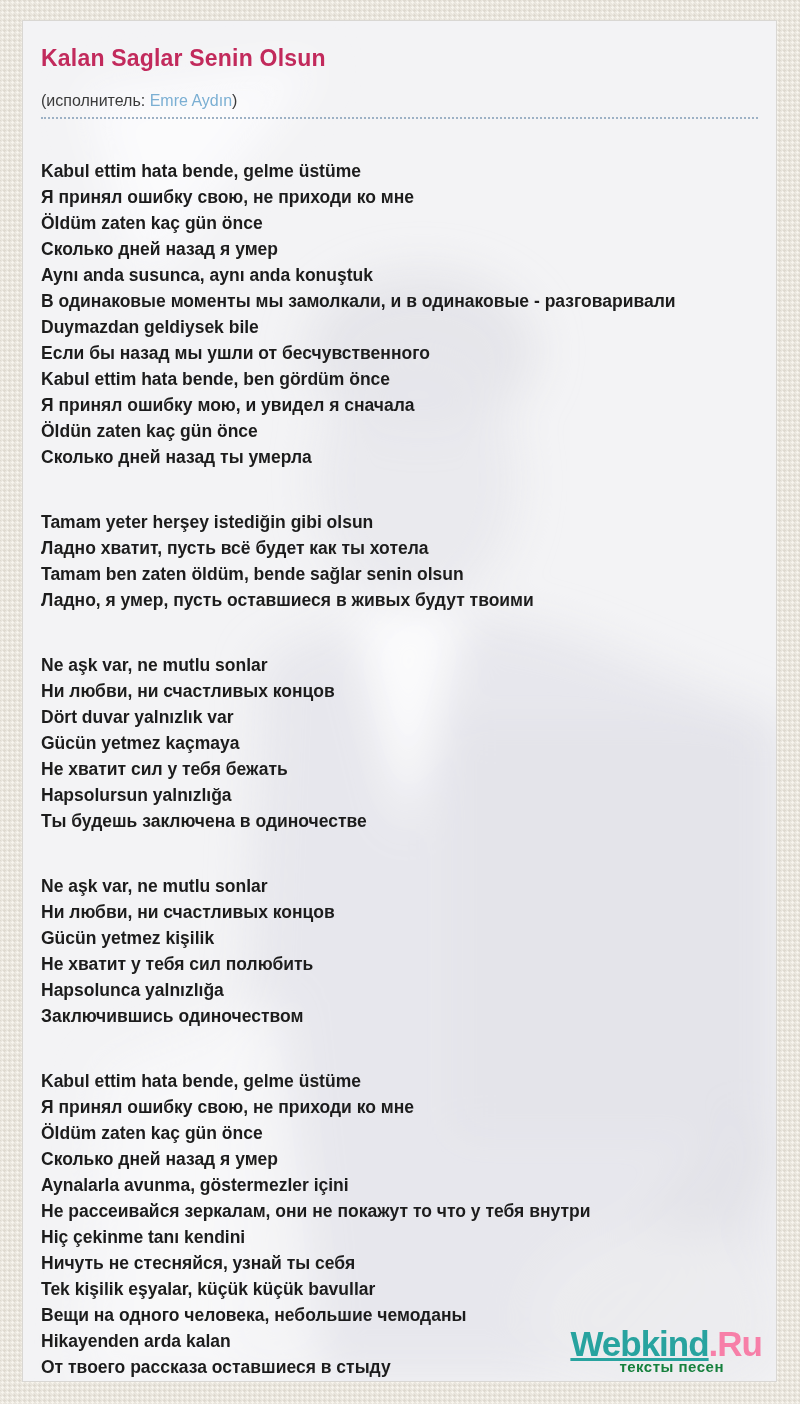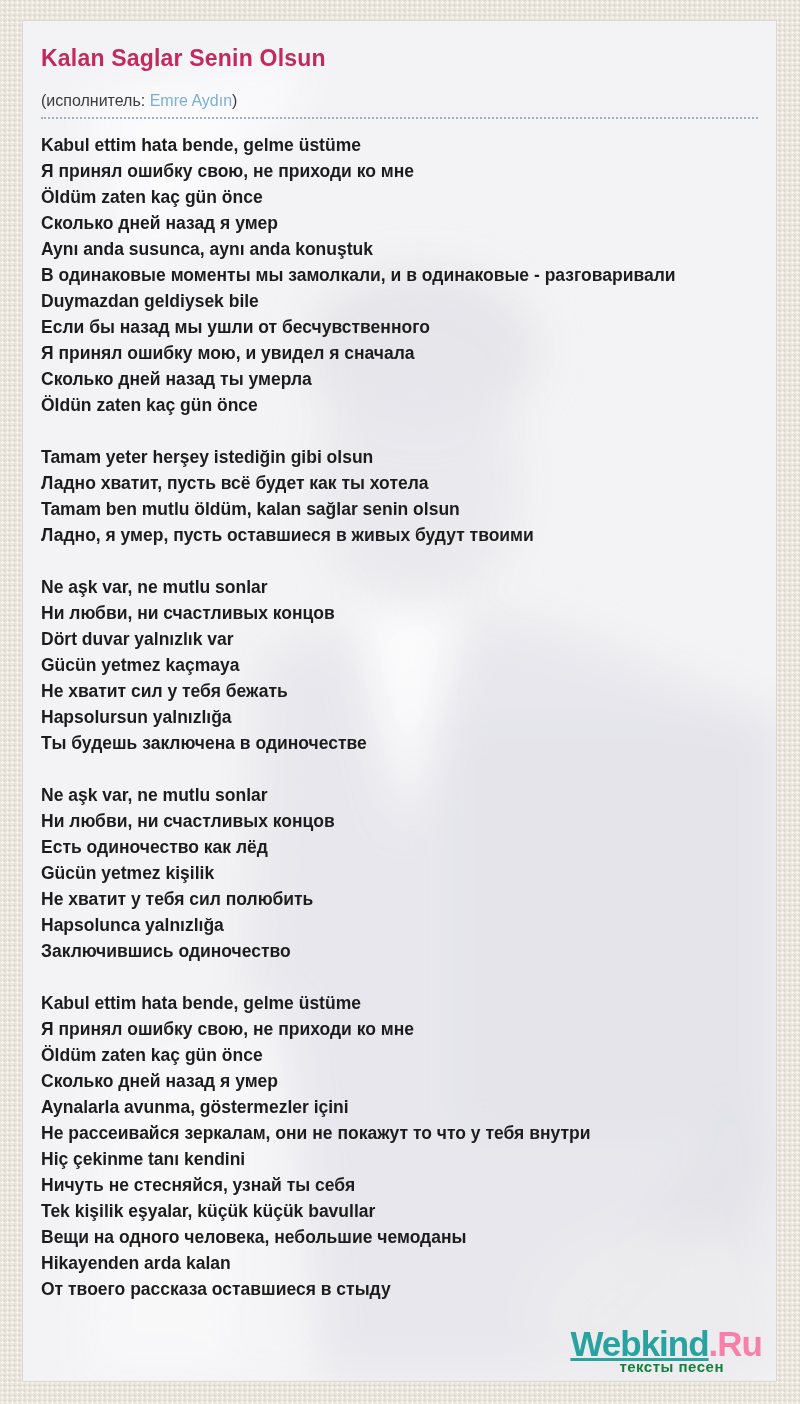--- a/index.html
+++ b/index.html
@@ -45,21 +45,21 @@
   .artist-row {
     margin-top: 20px;
     padding-bottom: 7px;
     border-bottom: 2px dotted #9db1c5;
     font-size: 16px;
     color: #3a3a3a;
   }
   .artist-link { color: #7bafd3; text-decoration: none; cursor: pointer; }
 
   .lyrics { margin-top: 13px; }
-  .stanza { margin-bottom: 26px; }
+  .stanza { margin-bottom: 26px; margin-top: 39px; }
   .line {
     font-size: 17.5px;
     font-weight: bold;
     color: #1c1c1c;
     line-height: 26px;
     white-space: nowrap;
   }
 
   .logo {
     position: absolute;
@@ -119,47 +119,47 @@
     <div class="lyrics">
         <div class="stanza">
           <div class="line">Kabul ettim hata bende, gelme üstüme</div>
           <div class="line">Я принял ошибку свою, не приходи ко мне</div>
           <div class="line">Öldüm zaten kaç gün önce</div>
           <div class="line">Сколько дней назад я умер</div>
           <div class="line">Aynı anda susunca, aynı anda konuştuk</div>
           <div class="line">В одинаковые моменты мы замолкали, и в одинаковые - разговаривали</div>
           <div class="line">Duymazdan geldiysek bile</div>
           <div class="line">Если бы назад мы ушли от бесчувственного</div>
+          <div class="line">Kabul ettim hata bende, ben gördüm önce</div>
           <div class="line">Я принял ошибку мою, и увидел я сначала</div>
+          <div class="line">Öldün zaten kaç gün önce</div>
           <div class="line">Сколько дней назад ты умерла</div>
-          <div class="line">Öldün zaten kaç gün önce</div>
         </div>
         <div class="stanza">
           <div class="line">Tamam yeter herşey istediğin gibi olsun</div>
           <div class="line">Ладно хватит, пусть всё будет как ты хотела</div>
-          <div class="line">Tamam ben mutlu öldüm, kalan sağlar senin olsun</div>
+          <div class="line">Tamam ben zaten öldüm, bende sağlar senin olsun</div>
           <div class="line">Ладно, я умер, пусть оставшиеся в живых будут твоими</div>
         </div>
         <div class="stanza">
           <div class="line">Ne aşk var, ne mutlu sonlar</div>
           <div class="line">Ни любви, ни счастливых концов</div>
           <div class="line">Dört duvar yalnızlık var</div>
           <div class="line">Gücün yetmez kaçmaya</div>
           <div class="line">Не хватит сил у тебя бежать</div>
           <div class="line">Hapsolursun yalnızlığa</div>
           <div class="line">Ты будешь заключена в одиночестве</div>
         </div>
         <div class="stanza">
           <div class="line">Ne aşk var, ne mutlu sonlar</div>
           <div class="line">Ни любви, ни счастливых концов</div>
-          <div class="line">Есть одиночество как лёд</div>
           <div class="line">Gücün yetmez kişilik</div>
           <div class="line">Не хватит у тебя сил полюбить</div>
           <div class="line">Hapsolunca yalnızlığa</div>
-          <div class="line">Заключившись одиночество</div>
+          <div class="line">Заключившись одиночеством</div>
         </div>
         <div class="stanza">
           <div class="line">Kabul ettim hata bende, gelme üstüme</div>
           <div class="line">Я принял ошибку свою, не приходи ко мне</div>
           <div class="line">Öldüm zaten kaç gün önce</div>
           <div class="line">Сколько дней назад я умер</div>
           <div class="line">Aynalarla avunma, göstermezler içini</div>
           <div class="line">Не рассеивайся зеркалам, они не покажут то что у тебя внутри</div>
           <div class="line">Hiç çekinme tanı kendini</div>
           <div class="line">Ничуть не стесняйся, узнай ты себя</div>

